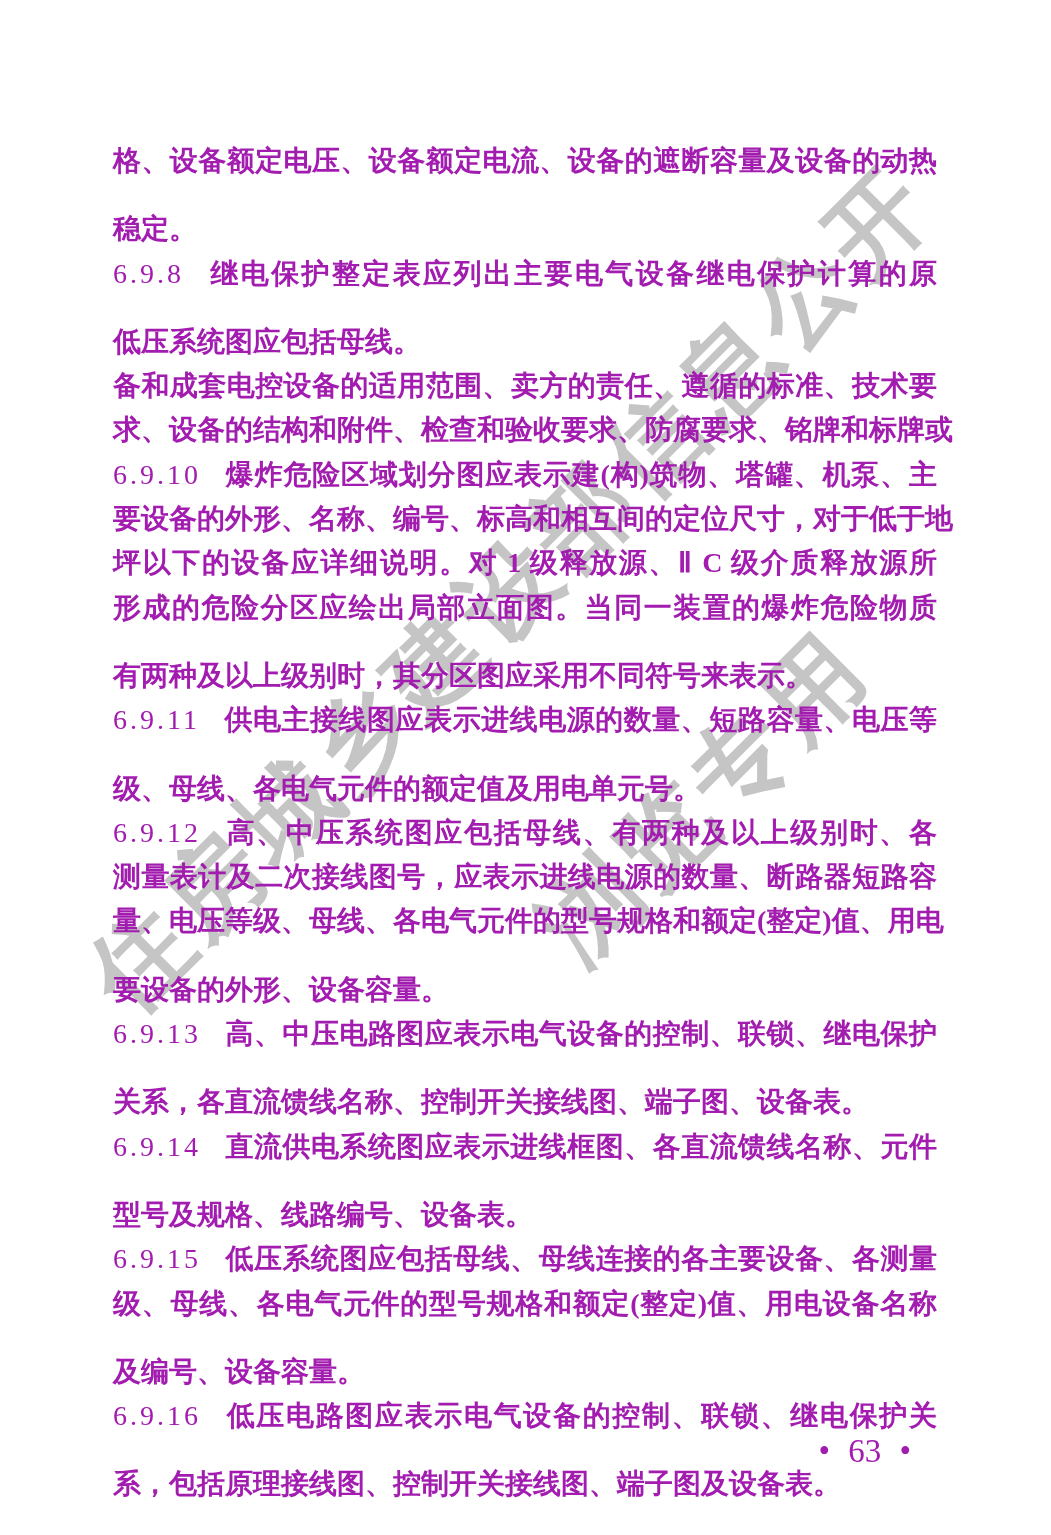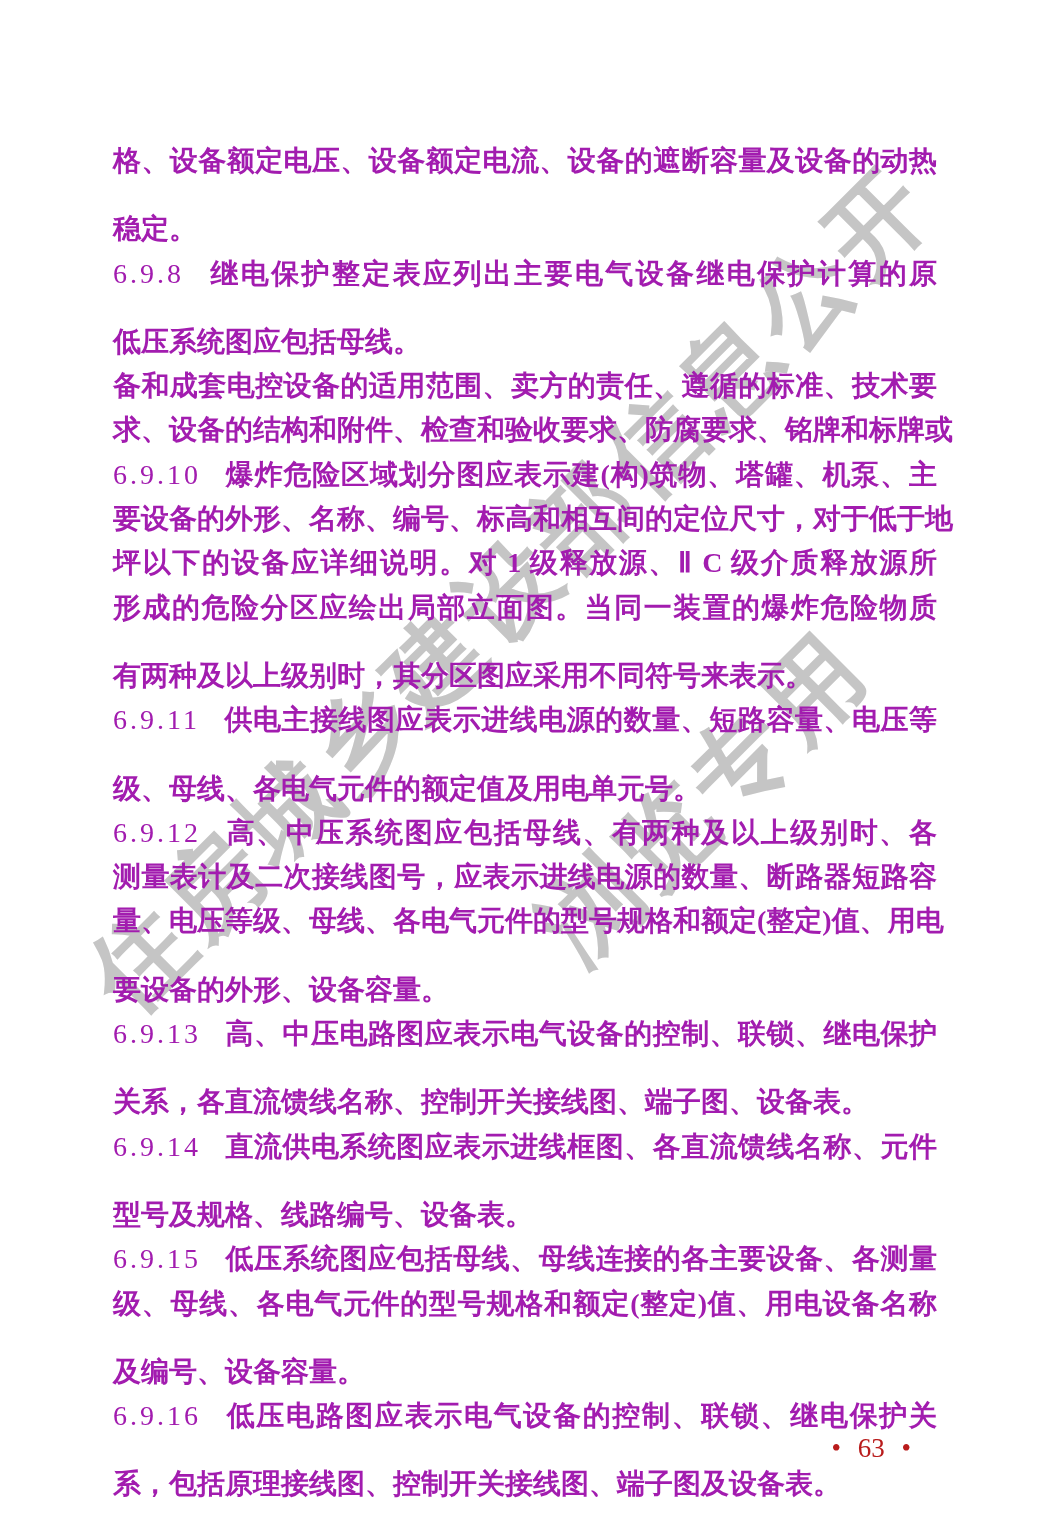--- a/index.html
+++ b/index.html
@@ -56,22 +56,22 @@
     margin-right: 24px;
     font-weight: normal;
   }
   .clause-num:empty { display: none; }
 
   .footer {
     position: absolute;
     z-index: 2;
     top: 1433px;
     right: 140px;
-    font-size: 27px;
-    color: #b91c1c;
+    font-size: 33px;
+    color: #a21caf;
     word-spacing: 10px;
     font-family: "Liberation Serif", serif;
   }
 </style>
 </head>
 <body>
 
 <div class="page">
 
   <div class="watermark" id="wm1">住房城乡建设部信息公开</div>

